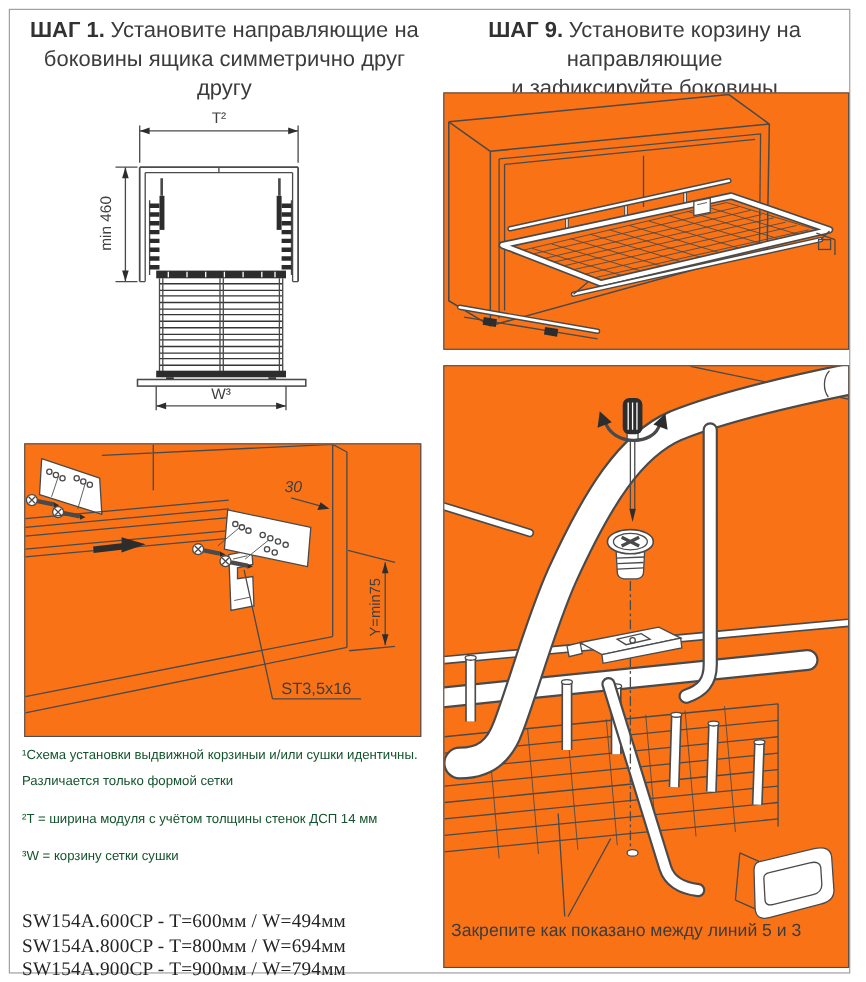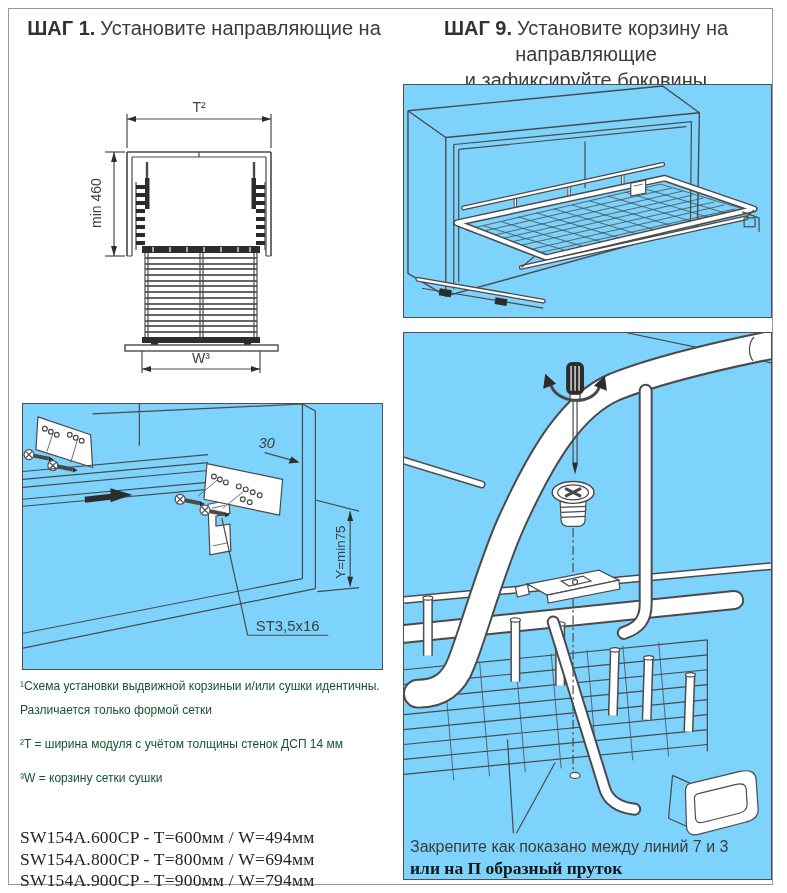--- a/index.html
+++ b/index.html
@@ -3,21 +3,21 @@
 <meta charset="utf-8">
 <style>
   html,body{margin:0;padding:0;background:#fff;}
   .page{position:relative;width:780px;height:893px;background:#fff;overflow:hidden;
         font-family:"Liberation Sans",sans-serif;color:#3e3e3e;}
   .page-border{position:absolute;left:8px;top:8px;right:7px;bottom:8px;border:1.5px solid #97979a;}
   .step-header{position:absolute;text-align:center;font-size:20px;line-height:26px;color:#3c3c3c;}
   .step-header b{margin-right:5px;color:#323232;}
   .s1{left:18px;top:15px;width:372px;}
   .s2{left:396px;top:15px;width:380px;}
-  .box{position:absolute;border:1.3px solid #4e4e4e;box-sizing:border-box;background:#7dd3fc;}
+  .box{position:absolute;border:1.3px solid #4e4e4e;box-sizing:border-box;background:#f97316;}
   .rail-box{left:22px;top:403px;width:361px;height:267px;}
   .cab-box{left:403px;top:84px;width:369px;height:234px;}
   .fast-box{left:403px;top:332px;width:369px;height:548px;}
   .box svg{display:block;width:100%;height:100%;}
   .front-view{position:absolute;left:35px;top:88px;}
   .notes{position:absolute;left:20px;top:674px;width:374px;}
   .notes p{margin:0 0 10px 0;font-size:12px;line-height:24px;color:#14532d;}
   .products{position:absolute;left:20px;top:827px;width:374px;
             font-family:"Liberation Serif",serif;font-size:17.5px;line-height:21.5px;
             color:#232323;letter-spacing:.2px;}
@@ -35,20 +35,21 @@
   svg text{fill:#3f3f3f;stroke:none;font-family:"Liberation Sans",sans-serif;}
 </style>
 </head>
 <body>
 
 <div class="page">
   <div class="page-border"></div>
 
   <div class="step-header s1">
     <div><b>ШАГ 1.</b><span>Установите направляющие на</span></div>
+    <div>боковины ящика симметрично друг другу</div>
   </div>
   <div class="step-header s2">
     <div><b>ШАГ 9.</b><span>Установите корзину на направляющие</span></div>
     <div>и зафиксируйте боковины</div>
   </div>
 
   <svg class="front-view" width="330" height="292" viewBox="0 0 330 292">
     <g>
       <text x="164" y="24" text-anchor="middle" font-size="14">T²</text>
       <line x1="92" y1="31" x2="236" y2="31"></line>
@@ -294,17 +295,16 @@
         <path class="wt" d="M168 33 L168 58 M172 33 L172 58 M176 33 L176 58"></path>
       </g>
       <g>
         <path d="M147 50 C152 72 192 74 197 52" style="stroke-width:3"></path>
         <polygon class="dark" points="142,41 140,56 153,51"></polygon>
         <polygon class="dark" points="202,43 204,58 191,53"></polygon>
       </g>
       <path d="M104 408 L110 502 M152 431 L113 502"></path>
     </svg>
     <div class="caption">
-      <div class="cap1">Закрепите как показано между линий 7 и 3</div>
-      <div class="cap2">или на П образный пруток</div>
+      <div class="cap1">Закрепите как показано между линий 5 и 3</div>
     </div>
   </div>
 </div>
 
 </body></html>

